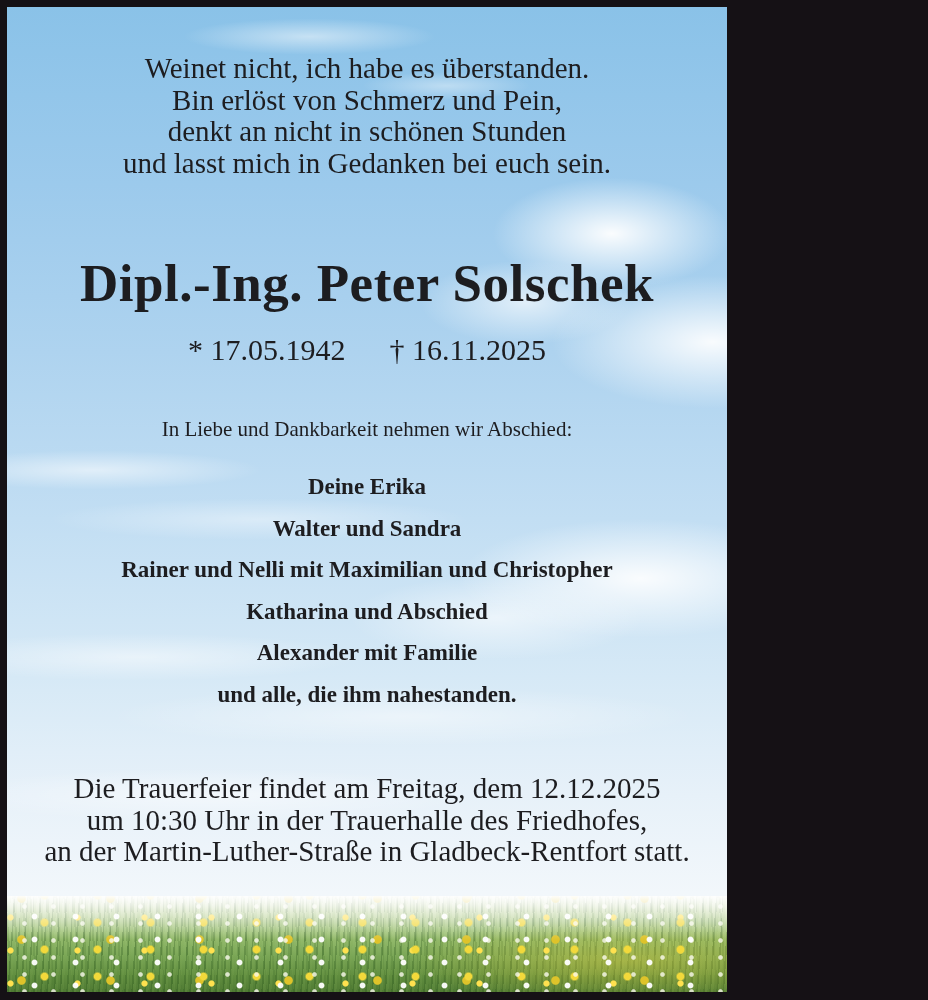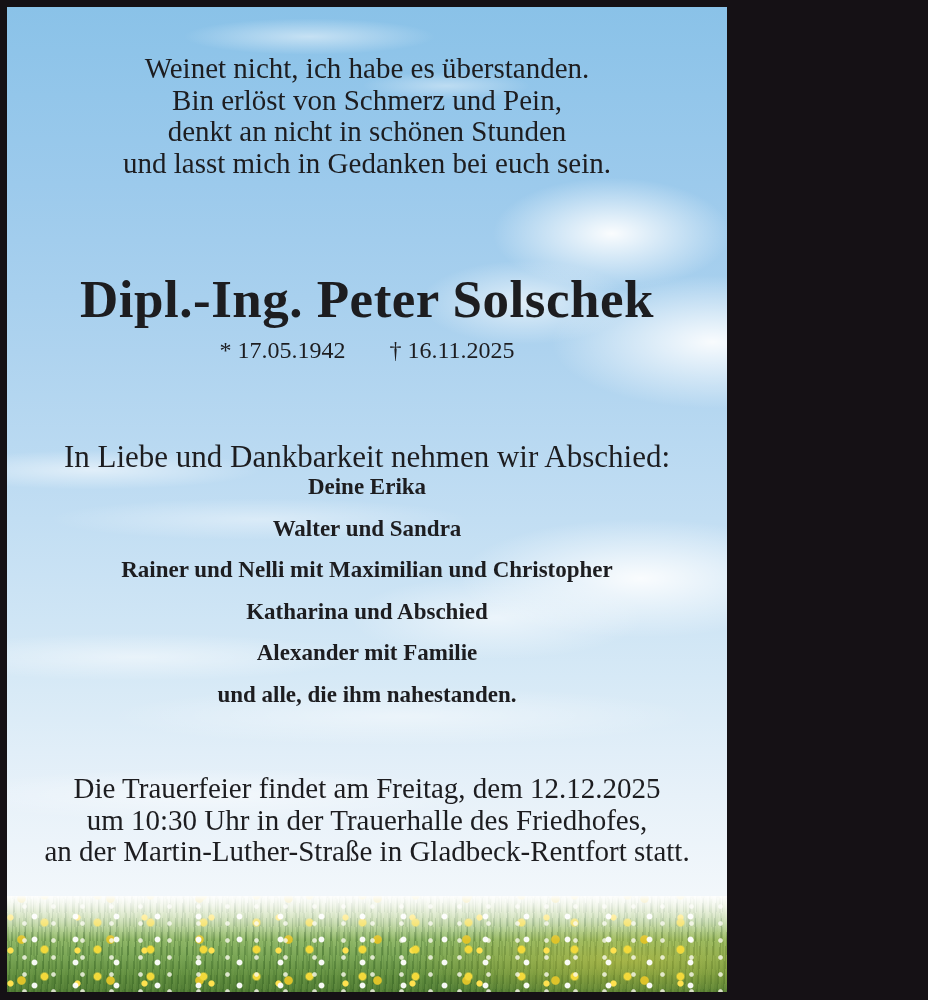--- a/index.html
+++ b/index.html
@@ -44,23 +44,23 @@
   }
 
   .textblock {
     position: absolute;
     left: 0; right: 0;
     text-align: center;
     z-index: 2;
   }
 
   .poem      { top: 46px;  font-size: 29px; line-height: 31.5px; }
-  .name      { top: 246px; font-size: 53px; line-height: 60px; font-weight: bold; margin: 16px; letter-spacing: 0.5px; }
-  .dates     { top: 326px; font-size: 24px; line-height: 34px; display: flex; justify-content: center; column-gap: 44px; }
-  .intro     { top: 432px; font-size: 31px; line-height: 36px; }
+  .name      { top: 246px; font-size: 53px; line-height: 60px; font-weight: bold; margin: 0; letter-spacing: 0.5px; }
+  .dates     { top: 326px; font-size: 30px; line-height: 34px; display: flex; justify-content: center; column-gap: 44px; }
+  .intro     { top: 404px; font-size: 21px; line-height: 36px; }
   .mourners  { top: 459px; font-size: 23px; line-height: 41.5px; font-weight: bold; }
   .funeral   { top: 766px; font-size: 29px; line-height: 31.5px; }
   .donations { top: 871px; font-size: 30px; line-height: 34px; }
 
   
   .meadow {
     position: absolute;
     left: 0; right: 0; bottom: 0;
     height: 96px;
     z-index: 1;

